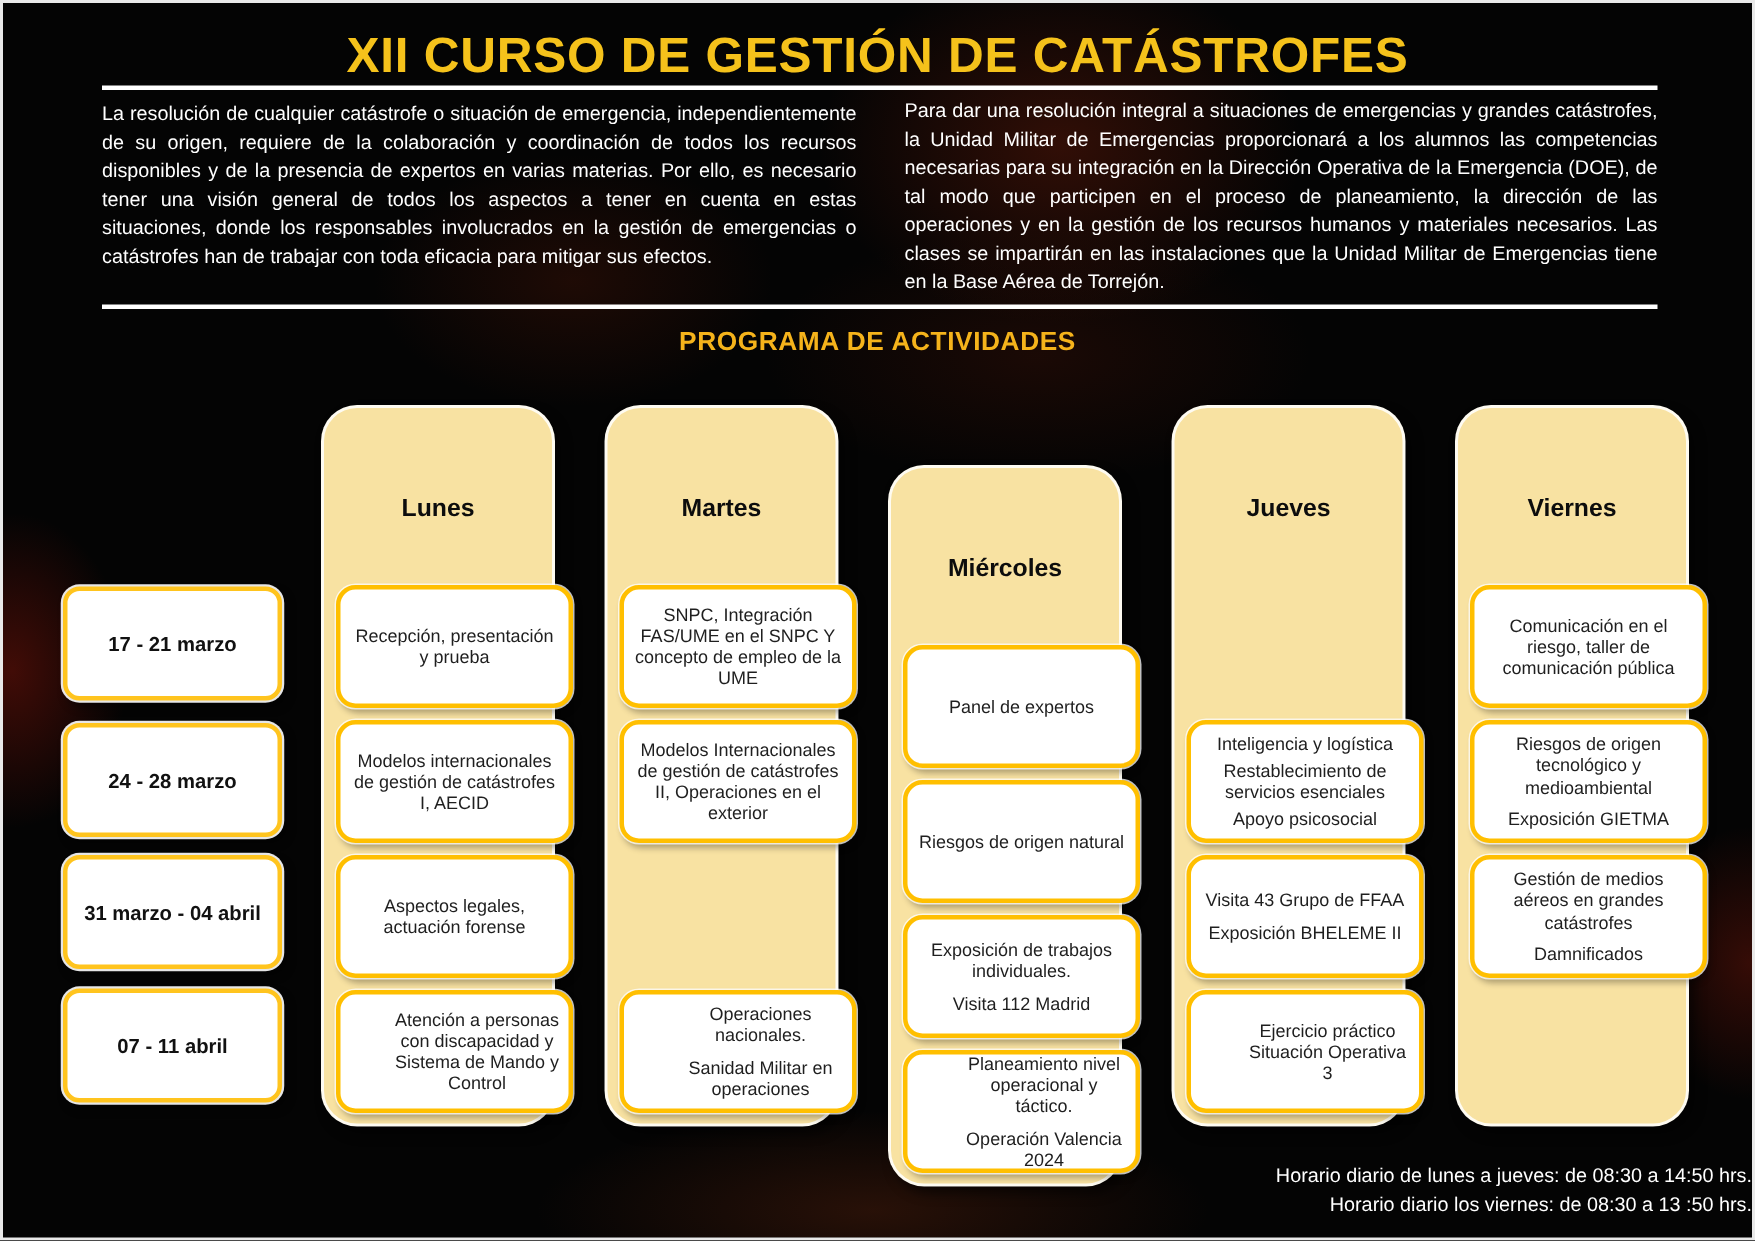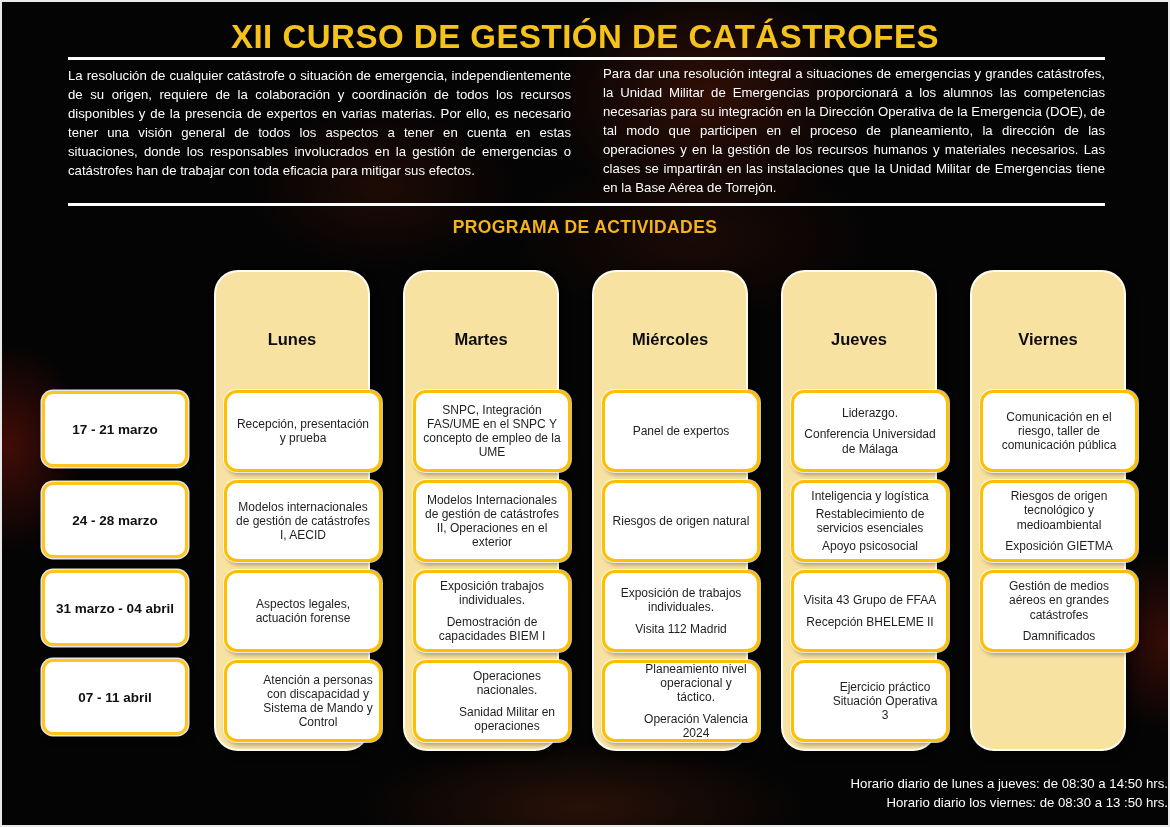--- a/index.html
+++ b/index.html
@@ -110,62 +110,54 @@
   </div>
 
   <div class="day-col" style="left:401px;">
     <div class="day-label">Martes</div>
     <div class="cell r1">
         <div class="para">SNPC, Integración FAS/UME en el SNPC Y concepto de empleo de la UME</div>
       </div>
     <div class="cell r2">
         <div class="para">Modelos Internacionales de gestión de catástrofes II, Operaciones en el exterior</div>
       </div>
-    <div class="cell r3">
-        <div class="para">Exposición trabajos individuales.</div>
-        <div class="para">Demostración de capacidades BIEM I</div>
-      </div>
     <div class="cell r4">
         <div class="para">Operaciones nacionales.</div>
         <div class="para">Sanidad Militar en operaciones</div>
       </div>
   </div>
 
-  <div class="day-col" style="left:590px;">
+  <div class="day-col" style="left:590px;margin-top:40px;">
     <div class="day-label">Miércoles</div>
     <div class="cell r1">
         <div class="para">Panel de expertos</div>
       </div>
     <div class="cell r2">
         <div class="para">Riesgos de origen natural</div>
       </div>
     <div class="cell r3">
         <div class="para">Exposición de trabajos individuales.</div>
         <div class="para">Visita 112 Madrid</div>
       </div>
     <div class="cell r4">
         <div class="para">Planeamiento nivel operacional y táctico.</div>
         <div class="para">Operación Valencia 2024</div>
       </div>
   </div>
 
   <div class="day-col" style="left:779px;">
     <div class="day-label">Jueves</div>
-    <div class="cell r1">
-        <div class="para">Liderazgo.</div>
-        <div class="para">Conferencia Universidad de Málaga</div>
-      </div>
     <div class="cell r2" style="gap:4px;">
         <div class="para">Inteligencia y logística</div>
         <div class="para">Restablecimiento de servicios esenciales</div>
         <div class="para">Apoyo psicosocial</div>
       </div>
     <div class="cell r3">
         <div class="para">Visita 43 Grupo de FFAA</div>
-        <div class="para">Recepción BHELEME II</div>
+        <div class="para">Exposición BHELEME II</div>
       </div>
     <div class="cell r4">
         <div class="para">Ejercicio práctico Situación Operativa 3</div>
       </div>
   </div>
 
   <div class="day-col" style="left:968px;">
     <div class="day-label">Viernes</div>
     <div class="cell r1">
         <div class="para">Comunicación en el riesgo, taller de comunicación pública</div>

